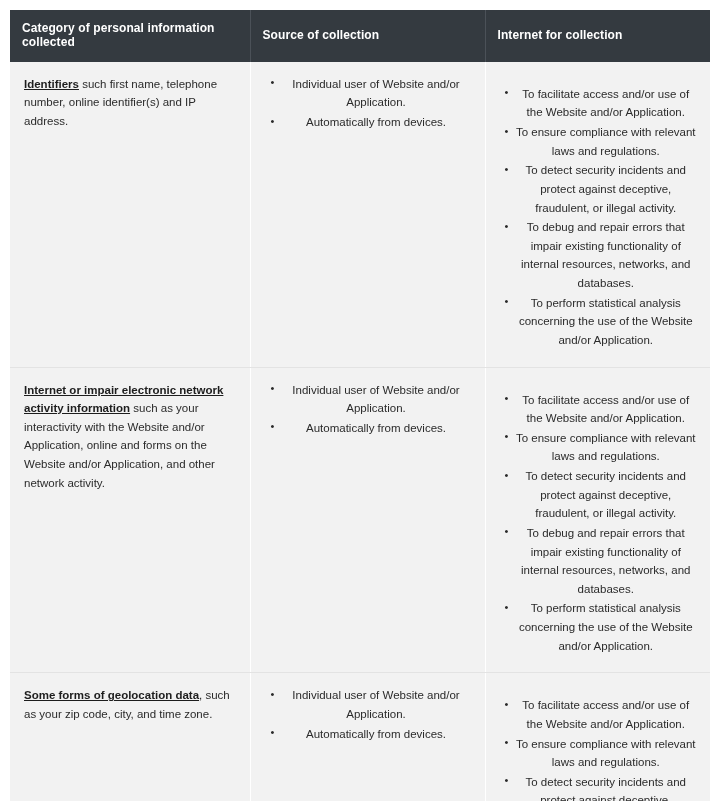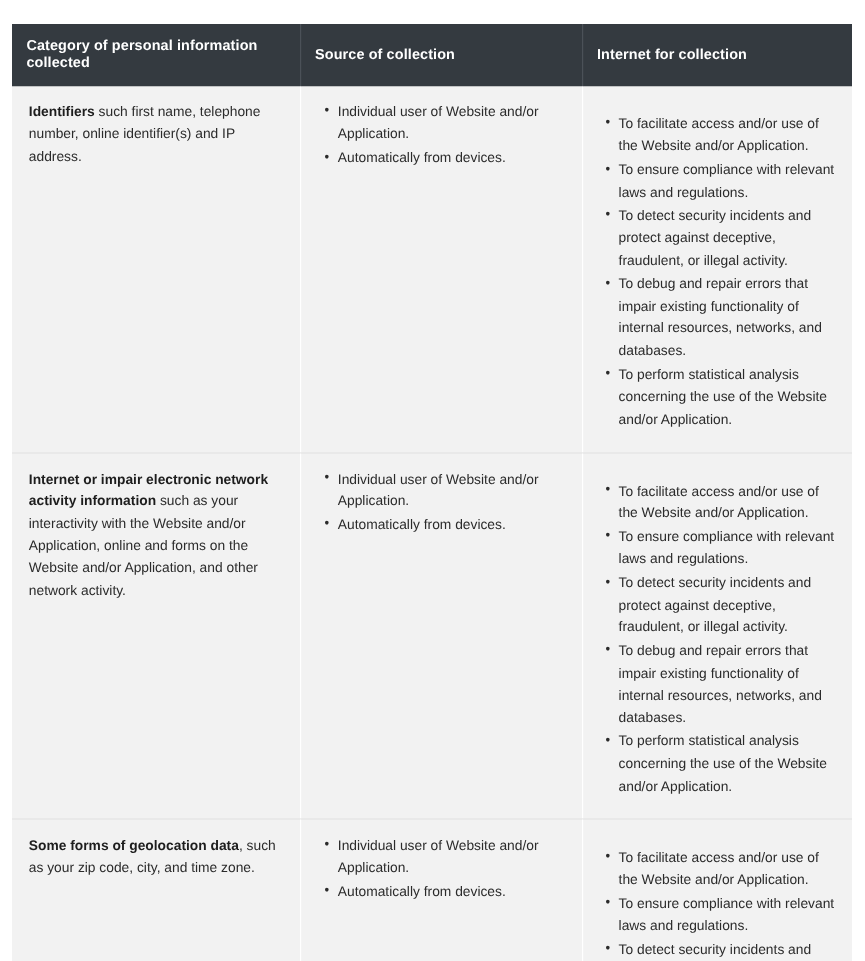--- a/index.html
+++ b/index.html
@@ -12,21 +12,21 @@
     background: #ffffff;
     font-family: "Liberation Sans", sans-serif;
     -webkit-font-smoothing: antialiased;
     overflow: hidden;
   }
 
   .page {
     box-sizing: border-box;
     width: 721px;
     height: 790px;
-    padding: 20px 11px 0 10px;
+    padding: 10px 11px 0 10px;
     background: #ffffff;
   }
 
   table.pi-table {
     width: 700px;
     border-collapse: collapse;
     table-layout: fixed;
     background: #f2f2f2;
   }
 
@@ -71,26 +71,28 @@
     border-bottom: none;
   }
 
   td p.cell-text {
     margin: 0;
     padding: 0;
   }
   td p.cell-text strong {
     font-weight: bold;
     color: #1d1d1d;
+    text-decoration: underline;
   }
 
   ul.cell-list {
     margin: 0;
     padding: 0 0 0 16px;
     list-style: none;
+    text-align: center;
   }
   ul.cell-list li {
     position: relative;
     margin: 0 0 1px 0;
     padding: 0 0 0 0;
   }
   ul.cell-list li::before {
     content: "\2022";
     position: absolute;
     left: -11px;

